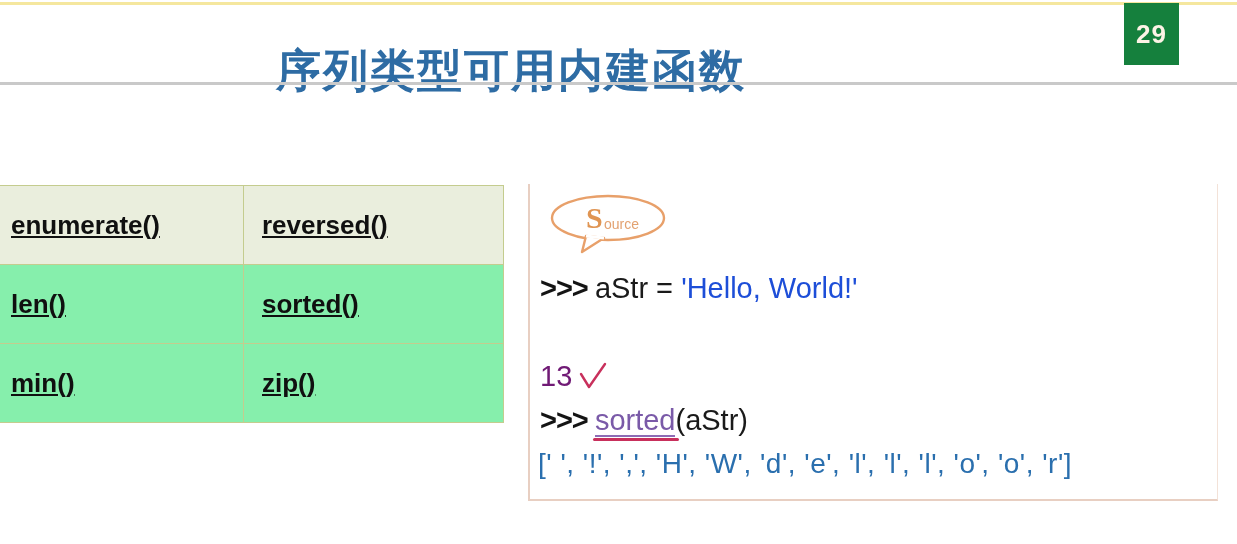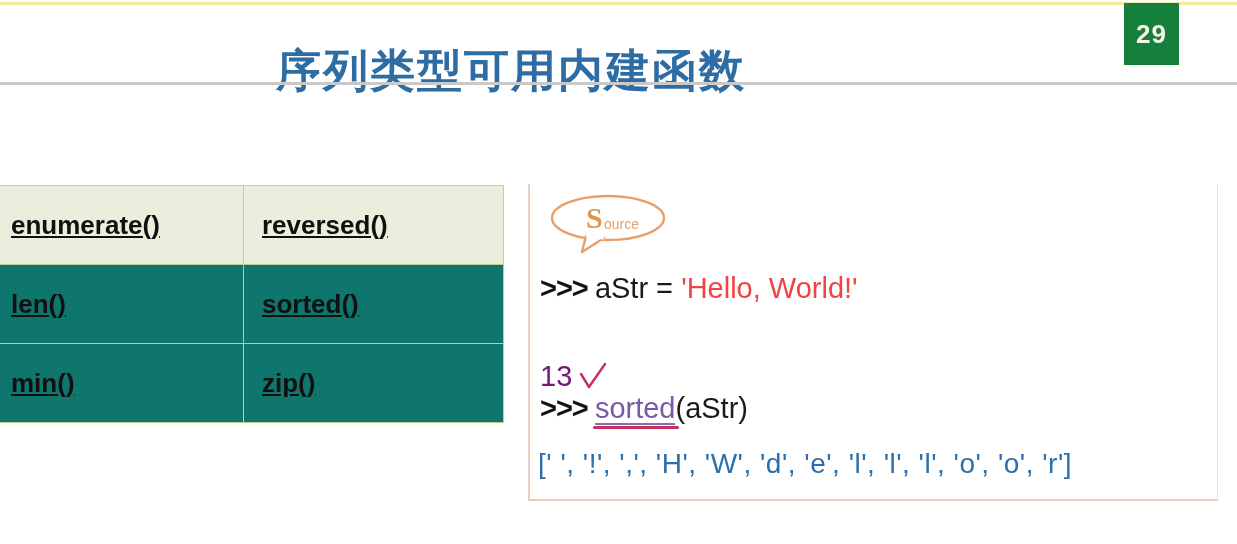--- a/index.html
+++ b/index.html
@@ -87,21 +87,21 @@
     font-size: 26px;
     font-weight: bold;
     color: #101010;
     vertical-align: middle;
     box-sizing: border-box;
     text-decoration: underline;
   }
   #functions-table td.col-a { width: 245px; }
   #functions-table td.col-b { width: 260px; padding-left: 18px; }
   #functions-table tr.shaded td { background: #eaeedd; }
-  #functions-table tr.plain  td { background: #0f766e; }
+  #functions-table tr.plain  td { background: #86efac; }
 
   
   #code-panel {
     position: absolute;
     left: 528px;
     top: 184px;
     width: 690px;
     height: 317px;
     background: #ffffff;
     border-left: 2px solid #e8cfc2;
@@ -124,25 +124,25 @@
     left: 10px;
     font-size: 29px;
     color: #1a1a1a;
     white-space: nowrap;
     font-family: "Liberation Sans", "DejaVu Sans", sans-serif;
     letter-spacing: 0px;
   }
   #code-line-1 { top: 88px; }
   #code-line-2 { top: 132px; }
   #code-line-3 { top: 176px; }
-  #code-line-4 { top: 208px; }
+  #code-line-4 { top: 220px; }
   #code-line-5 { top: 264px; left: 8px; font-size: 28px; }
 
   .prompt { color: #141414; font-weight: 600; letter-spacing: -1px; }
-  .str-literal { color: #ef4444; }
+  .str-literal { color: #1d4ed8; }
   .num-result  { color: #701a75; }
   .list-result { color: #2a6fae; letter-spacing: 0.5px; }
 
   .fn-name {
     color: #7a5aa8;
     position: relative;
     display: inline-block;
   }
   .fn-name::after {
     content: "";

